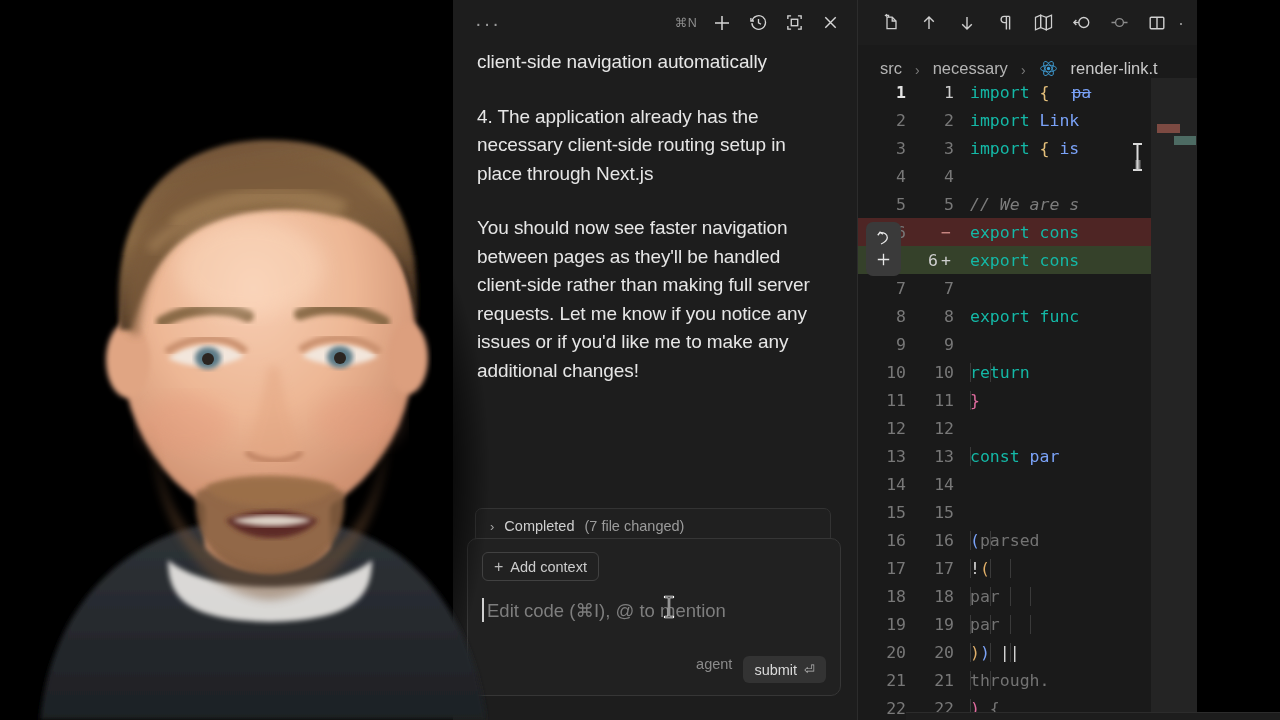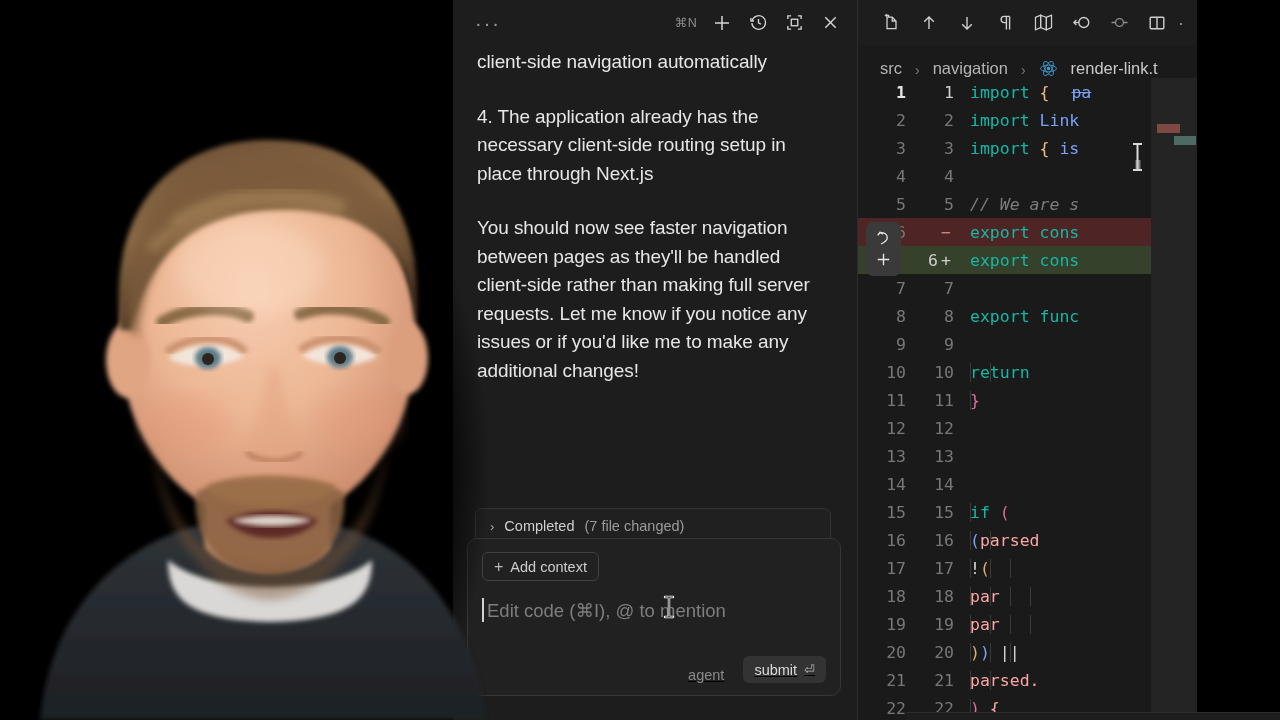--- a/index.html
+++ b/index.html
@@ -42,21 +42,21 @@
             background:#212121;border:1px solid #363636;border-radius:10px;
             box-sizing:border-box;padding:13px 14px;}
   .add-ctx{display:inline-flex;align-items:center;gap:7px;height:27px;padding:0 11px;
            border:1px solid #414141;border-radius:6px;color:#cdcdcd;font-size:14.5px;
            cursor:pointer;background:transparent;}
   .add-ctx .plus{font-size:16px;color:#b9b9b9;line-height:1;}
   .composer-input{position:relative;margin-top:16px;height:30px;}
   .caret{position:absolute;left:0;top:1px;width:1.5px;height:24px;background:#d0d0d0;}
   .placeholder{position:absolute;left:5px;top:0;color:#7e7e7e;font-size:18.5px;
                line-height:27px;white-space:nowrap;}
-  .composer-foot{position:absolute;right:14px;bottom:12px;display:flex;align-items:flex-end;gap:19px;text-decoration:underline;}
+  .composer-foot{position:absolute;right:14px;bottom:12px;display:flex;align-items:flex-start;gap:11px;}
   .agent-lbl{color:#8b8b8b;font-size:14.5px;cursor:pointer;}
   .submit-btn{display:inline-flex;align-items:center;gap:7px;height:27px;padding:0 11px;
               background:#333;border-radius:6px;color:#d9d9d9;font-size:14.5px;cursor:pointer;}
   .submit-btn .ret{font-size:13px;color:#b6b6b6;}
 
   
   .editor{position:absolute;left:405px;top:0;width:339px;height:720px;background:#1a1a1a;}
   .ed-toolbar{height:45px;display:flex;align-items:center;gap:0;padding-left:14px;
               box-sizing:border-box;background:#1d1d1d;}
   .tb-ico{width:38px;height:30px;display:flex;align-items:center;justify-content:center;
@@ -80,21 +80,21 @@
   .gut-old.cur{color:#e4e4e4;font-weight:bold;}
   .gut-new.cur{color:#cfcfcf;}
   .code-txt{flex:1;padding-left:6px;overflow:hidden;position:relative;}
   .crow.del{background:#4e2524;}
   .crow.add{background:#35412a;}
   .mark{display:inline-block;width:16px;color:#cd8a86;text-align:center;}
   .mark.plus{color:#cfcfcf;}
 
   
   .k{color:#14b8a6;}      
-  .pu{color:#fca5a5;text-align:right;}     
+  .pu{color:#737373;text-align:right;}     
   .bl{color:#7aa2f7;}     
   .ye{color:#e5c07b;}     
   .or{color:#e0af68;}     
   .cm{color:#7d7d7d;font-style:italic;} 
   .pk{color:#e06c9f;}     
   .wh{color:#d4d4d4;}
   .strike{text-decoration:line-through;margin-left:12px;}
 
   .indent{position:absolute;top:0;width:1px;height:28px;background:#3a3a3a;}
 
@@ -226,21 +226,21 @@
             <rect x="3.2" y="4.2" width="13.6" height="11.6" rx="1"></rect>
               <path d="M10 4.2v11.6"></path>
             </svg>
         </span>
         <span class="tb-dot">·</span>
       </div>
 
       <div class="breadcrumb">
         <span>src</span>
         <span class="bc-sep">›</span>
-        <span>navigation</span>
+        <span>necessary</span>
         <span class="bc-sep">›</span>
         <span class="react-ico">
           <svg width="19" height="19" viewBox="0 0 24 24" fill="none" stroke="#3f9fd8" stroke-width="1.1">
             <circle cx="12" cy="12" r="2.1" fill="#3f9fd8" stroke="none"></circle>
             <ellipse cx="12" cy="12" rx="10" ry="4.2"></ellipse>
             <ellipse cx="12" cy="12" rx="10" ry="4.2" transform="rotate(60 12 12)"></ellipse>
             <ellipse cx="12" cy="12" rx="10" ry="4.2" transform="rotate(120 12 12)"></ellipse>
             </svg>
         </span>
         <span class="bc-file">render-link.t</span>
@@ -308,30 +308,30 @@
               <span class="code-txt"><span class="indent" style="left: 6px;"></span><span class="wh">  </span><span class="pk">}</span></span>
             </div>
             <div class="crow">
               <span class="gut-old">12</span>
               <span class="gut-new">12</span>
               <span class="code-txt"></span>
             </div>
             <div class="crow">
               <span class="gut-old">13</span>
               <span class="gut-new">13</span>
+              <span class="code-txt"><span class="indent" style="left: 6px;"></span><span class="wh">  </span><span class="k">const </span><span class="bl">par</span></span>
             </div>
             <div class="crow">
               <span class="gut-old">14</span>
               <span class="gut-new">14</span>
               <span class="code-txt"></span>
             </div>
             <div class="crow">
               <span class="gut-old">15</span>
               <span class="gut-new">15</span>
-              <span class="code-txt"><span class="indent" style="left: 6px;"></span><span class="wh">  </span><span class="k">if </span><span class="pk">(</span></span>
             </div>
             <div class="crow">
               <span class="gut-old">16</span>
               <span class="gut-new">16</span>
               <span class="code-txt"><span class="indent" style="left: 6px;"></span><span class="indent" style="left: 26px;"></span><span class="wh">    </span><span class="bl">(</span><span class="pu">parsed</span></span>
             </div>
             <div class="crow">
               <span class="gut-old">17</span>
               <span class="gut-new">17</span>
               <span class="code-txt"><span class="indent" style="left: 6px;"></span><span class="indent" style="left: 26px;"></span><span class="indent" style="left: 46px;"></span><span class="wh">      </span><span class="wh">!</span><span class="or">(</span></span>
@@ -347,21 +347,21 @@
               <span class="code-txt"><span class="indent" style="left: 6px;"></span><span class="indent" style="left: 26px;"></span><span class="indent" style="left: 46px;"></span><span class="indent" style="left: 66px;"></span><span class="wh">        </span><span class="pu">par</span></span>
             </div>
             <div class="crow">
               <span class="gut-old">20</span>
               <span class="gut-new">20</span>
               <span class="code-txt"><span class="indent" style="left: 6px;"></span><span class="indent" style="left: 26px;"></span><span class="indent" style="left: 46px;"></span><span class="wh">      </span><span class="or">)</span><span class="bl">)</span><span class="wh"> ||</span></span>
             </div>
             <div class="crow">
               <span class="gut-old">21</span>
               <span class="gut-new">21</span>
-              <span class="code-txt"><span class="indent" style="left: 6px;"></span><span class="indent" style="left: 26px;"></span><span class="wh">    </span><span class="pu">parsed.</span></span>
+              <span class="code-txt"><span class="indent" style="left: 6px;"></span><span class="indent" style="left: 26px;"></span><span class="wh">    </span><span class="pu">through.</span></span>
             </div>
             <div class="crow">
               <span class="gut-old">22</span>
               <span class="gut-new">22</span>
               <span class="code-txt"><span class="indent" style="left: 6px;"></span><span class="wh">  </span><span class="pk">)</span><span class="pu"> {</span></span>
             </div>
           </div>
         <div class="minimap">
           <div id="mm-marks">
               <div class="mm-mark" style="top: 46px; left: 6px; width: 23px; background: rgb(124, 74, 66);"></div>

